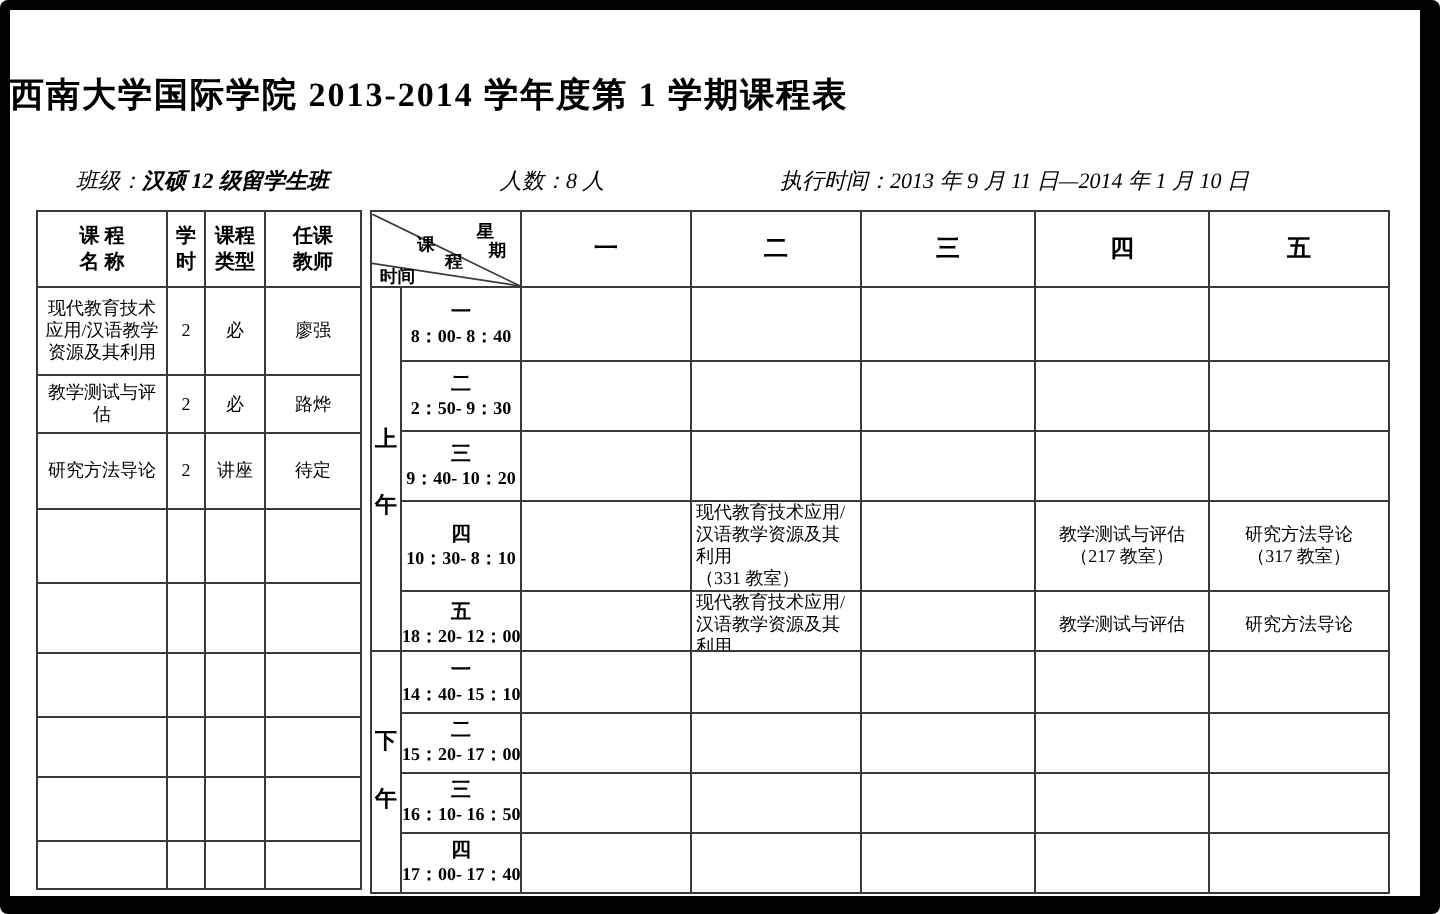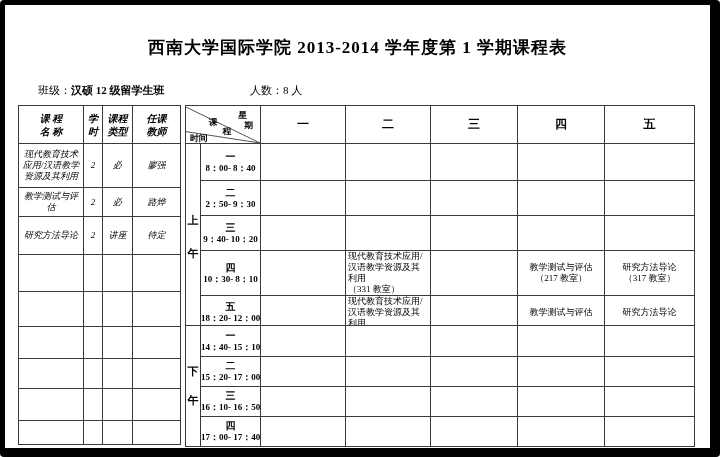--- a/index.html
+++ b/index.html
@@ -4,37 +4,37 @@
 <style>
   html,body{margin:0;padding:0;}
   body{
     width:720px;height:457px;position:relative;
     font-family:"Liberation Serif","DejaVu Serif",serif;
     color:#000;background:#fff;
   }
   .frame{position:absolute;inset:0;background:#000;border-radius:4px;}
   .page{position:absolute;left:5px;top:5px;width:705px;height:443px;background:#fff;}
   .title{
-    position:absolute;top:31px;left:0;width:100%;text-align:center;
+    position:absolute;top:31px;left:0;width:100%;
     font-size:17px;font-weight:bold;letter-spacing:1px;white-space:nowrap;
   }
   .info{position:absolute;top:78px;left:0;width:100%;height:16px;font-size:11px;}
-  .seg{position:absolute;top:0;white-space:nowrap;}
+  .seg{position:absolute;top:0;white-space:nowrap;font-style:italic;}
   .seg .b{font-weight:bold;}
   .seg1{left:33px;}
   .seg2{left:245px;}
   .seg3{left:385px;}
 
   table.tbl{position:absolute;border-collapse:collapse;table-layout:fixed;background:#fff;}
   table.tbl td{
     border:1px solid #3a3a3a;padding:0;overflow:hidden;
     font-size:9px;line-height:11px;text-align:center;vertical-align:middle;
     word-break:break-all;
   }
-  .summary{left:13px;top:100px;width:162px;font-style:italic;}
+  .summary{left:13px;top:100px;width:162px;}
   .summary td.hd{font-weight:bold;font-size:10px;line-height:13px;}
   .summary td.cname{padding:0 3px;font-size:9px;line-height:11px;}
 
   .rt-head{left:180px;top:100px;width:509px;}
   .rt-head td.day{font-weight:bold;font-size:12px;}
   td.corner-td{position:relative;padding:0;}
   td.corner-td svg{display:block;width:100%;height:36px;}
   .corner-line{stroke:#3a3a3a;stroke-width:0.9;}
   .corner-txt{font-size:9px;font-weight:bold;fill:#000;
     font-family:"Liberation Serif","DejaVu Serif",serif;}
@@ -57,20 +57,21 @@
 <body>
 
 <div class="frame">
   <div class="page">
 
     <div class="title">西南大学国际学院 2013-2014 学年度第 1 学期课程表</div>
 
     <div class="info">
       <span class="seg seg1"><span>班级：</span><span class="b">汉硕 12 级留学生班</span></span>
       <span class="seg seg2"><span>人数：</span><span>8 人</span></span>
+      <span class="seg seg3"><span>执行时间：</span><span>2013 年 9 月 11 日—2014 年 1 月 10 日</span></span>
     </div>
 
     <table class="tbl summary">
       <colgroup>
           <col style="width:65px">
           <col style="width:19px">
           <col style="width:30px">
           <col style="width:48px">
         </colgroup>
       <tbody>

